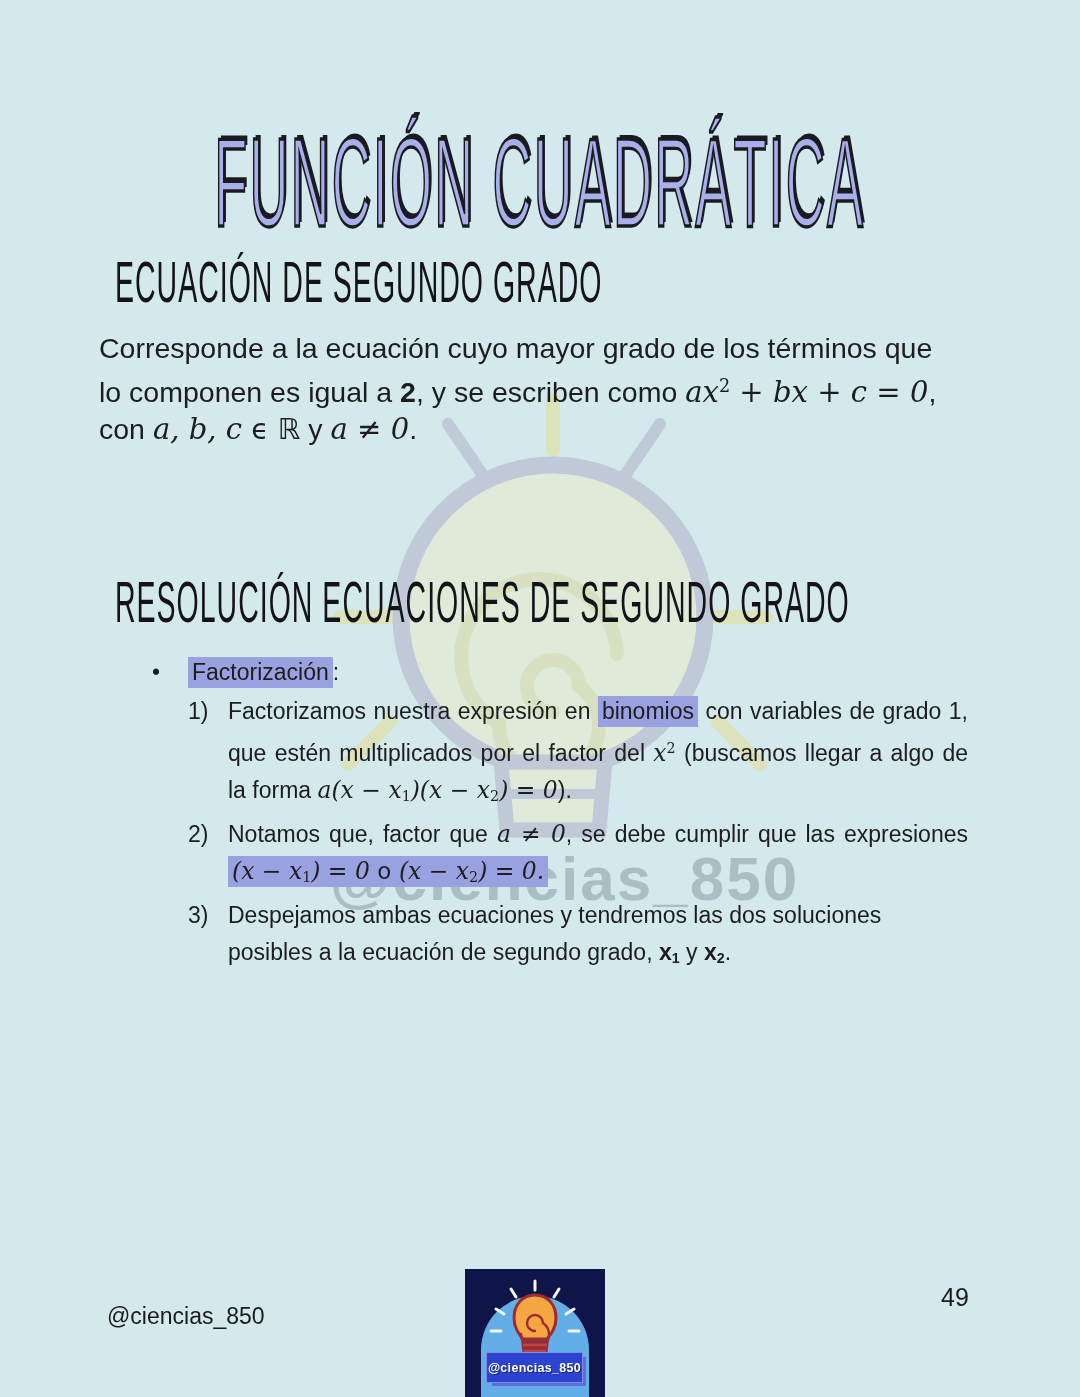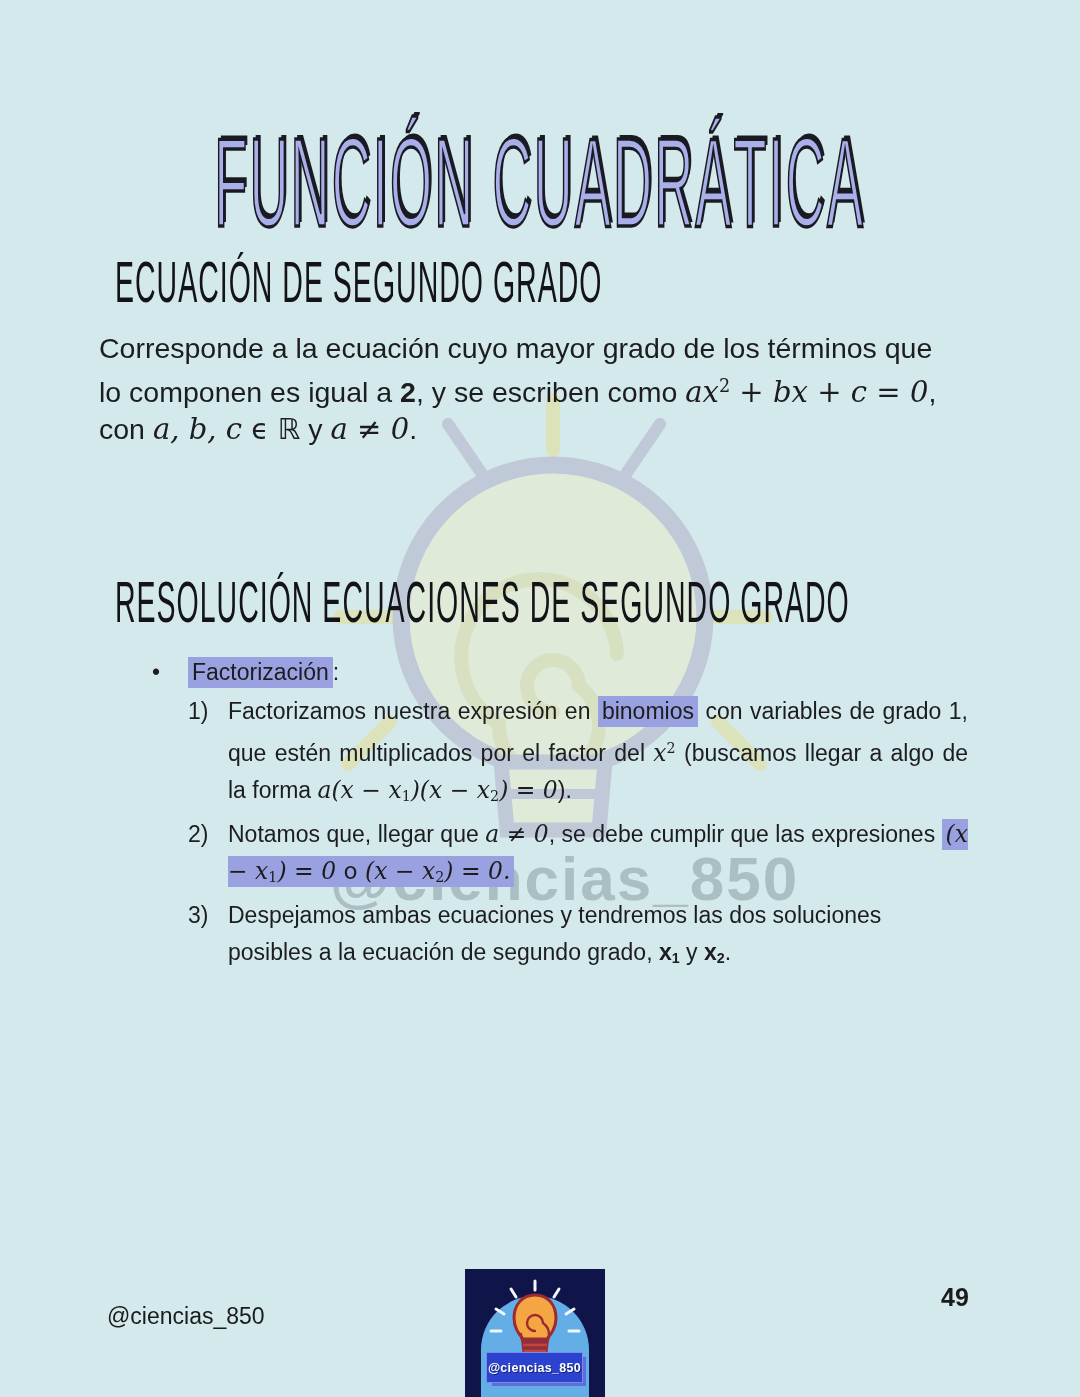--- a/index.html
+++ b/index.html
@@ -61,21 +61,21 @@
   sub.bsub{font-weight:700;font-size:0.62em;vertical-align:-0.2em;}
   
   .wm-bulb{position:absolute;left:298px;top:392px;width:515px;height:460px;z-index:0;opacity:0.42;}
   .wm-text{
     position:absolute;left:330px;top:843px;z-index:1;
     font-size:62px;font-weight:700;letter-spacing:2px;
     color:rgba(104,122,127,0.38);white-space:nowrap;
   }
   
   .footer-handle{position:absolute;left:107px;top:1303px;font-size:23px;font-weight:500;color:#1b1b1b;z-index:2;}
-  .page-number{position:absolute;left:941px;top:1283px;font-size:25px;font-weight:700;color:#1b1b1b;z-index:2;}
+  .page-number{position:absolute;left:941px;top:1283px;font-size:25px;font-weight:400;color:#1b1b1b;z-index:2;}
   .logo{
     position:absolute;left:465px;top:1269px;width:140px;height:128px;
     background:#101549;z-index:3;
   }
   .logo svg{position:absolute;left:0;top:0;}
   .logo-banner-shadow{
     position:absolute;left:27px;top:88px;width:94px;height:29px;
     background:#5b6fdb;
   }
   .logo-banner{
@@ -124,21 +124,21 @@
 
     <div class="bullet-line"><span class="bullet-dot">•</span><span class="hl">Factorización</span><span>:</span></div>
 
     <div class="step">
       <span class="step-num">1)</span>
       <span class="step-body just"><span>Factorizamos nuestra expresión en </span><span class="hl">binomios</span><span> con variables de grado 1, que estén multiplicados por el factor del </span><span class="m">x</span><sup class="msup">2</sup><span> (buscamos llegar a algo de la forma </span><span class="m">a(x − x</span><sub class="msub">1</sub><span class="m">)(x − x</span><sub class="msub">2</sub><span class="m">) = 0</span><span>).</span></span>
     </div>
 
     <div class="step">
       <span class="step-num">2)</span>
-      <span class="step-body just"><span>Notamos que, llegar que </span><span class="m">a ≠ 0</span><span>, se debe cumplir que las expresiones </span><span class="hl"><span class="m">(x − x</span><sub class="msub">1</sub><span class="m">) = 0 </span><span class="mu">o</span><span class="m"> (x − x</span><sub class="msub">2</sub><span class="m">) = 0.</span></span></span>
+      <span class="step-body just"><span>Notamos que, factor que </span><span class="m">a ≠ 0</span><span>, se debe cumplir que las expresiones </span><span class="hl"><span class="m">(x − x</span><sub class="msub">1</sub><span class="m">) = 0 </span><span class="mu">o</span><span class="m"> (x − x</span><sub class="msub">2</sub><span class="m">) = 0.</span></span></span>
     </div>
 
     <div class="step">
       <span class="step-num">3)</span>
       <span class="step-body"><span>Despejamos ambas ecuaciones y tendremos las dos soluciones posibles a la ecuación de segundo grado, </span><b class="bx">x</b><sub class="bsub">1</sub><span> y </span><b class="bx">x</b><sub class="bsub">2</sub><span>.</span></span>
     </div>
 
   </div>
 
   <div class="footer-handle">@ciencias_850</div>

